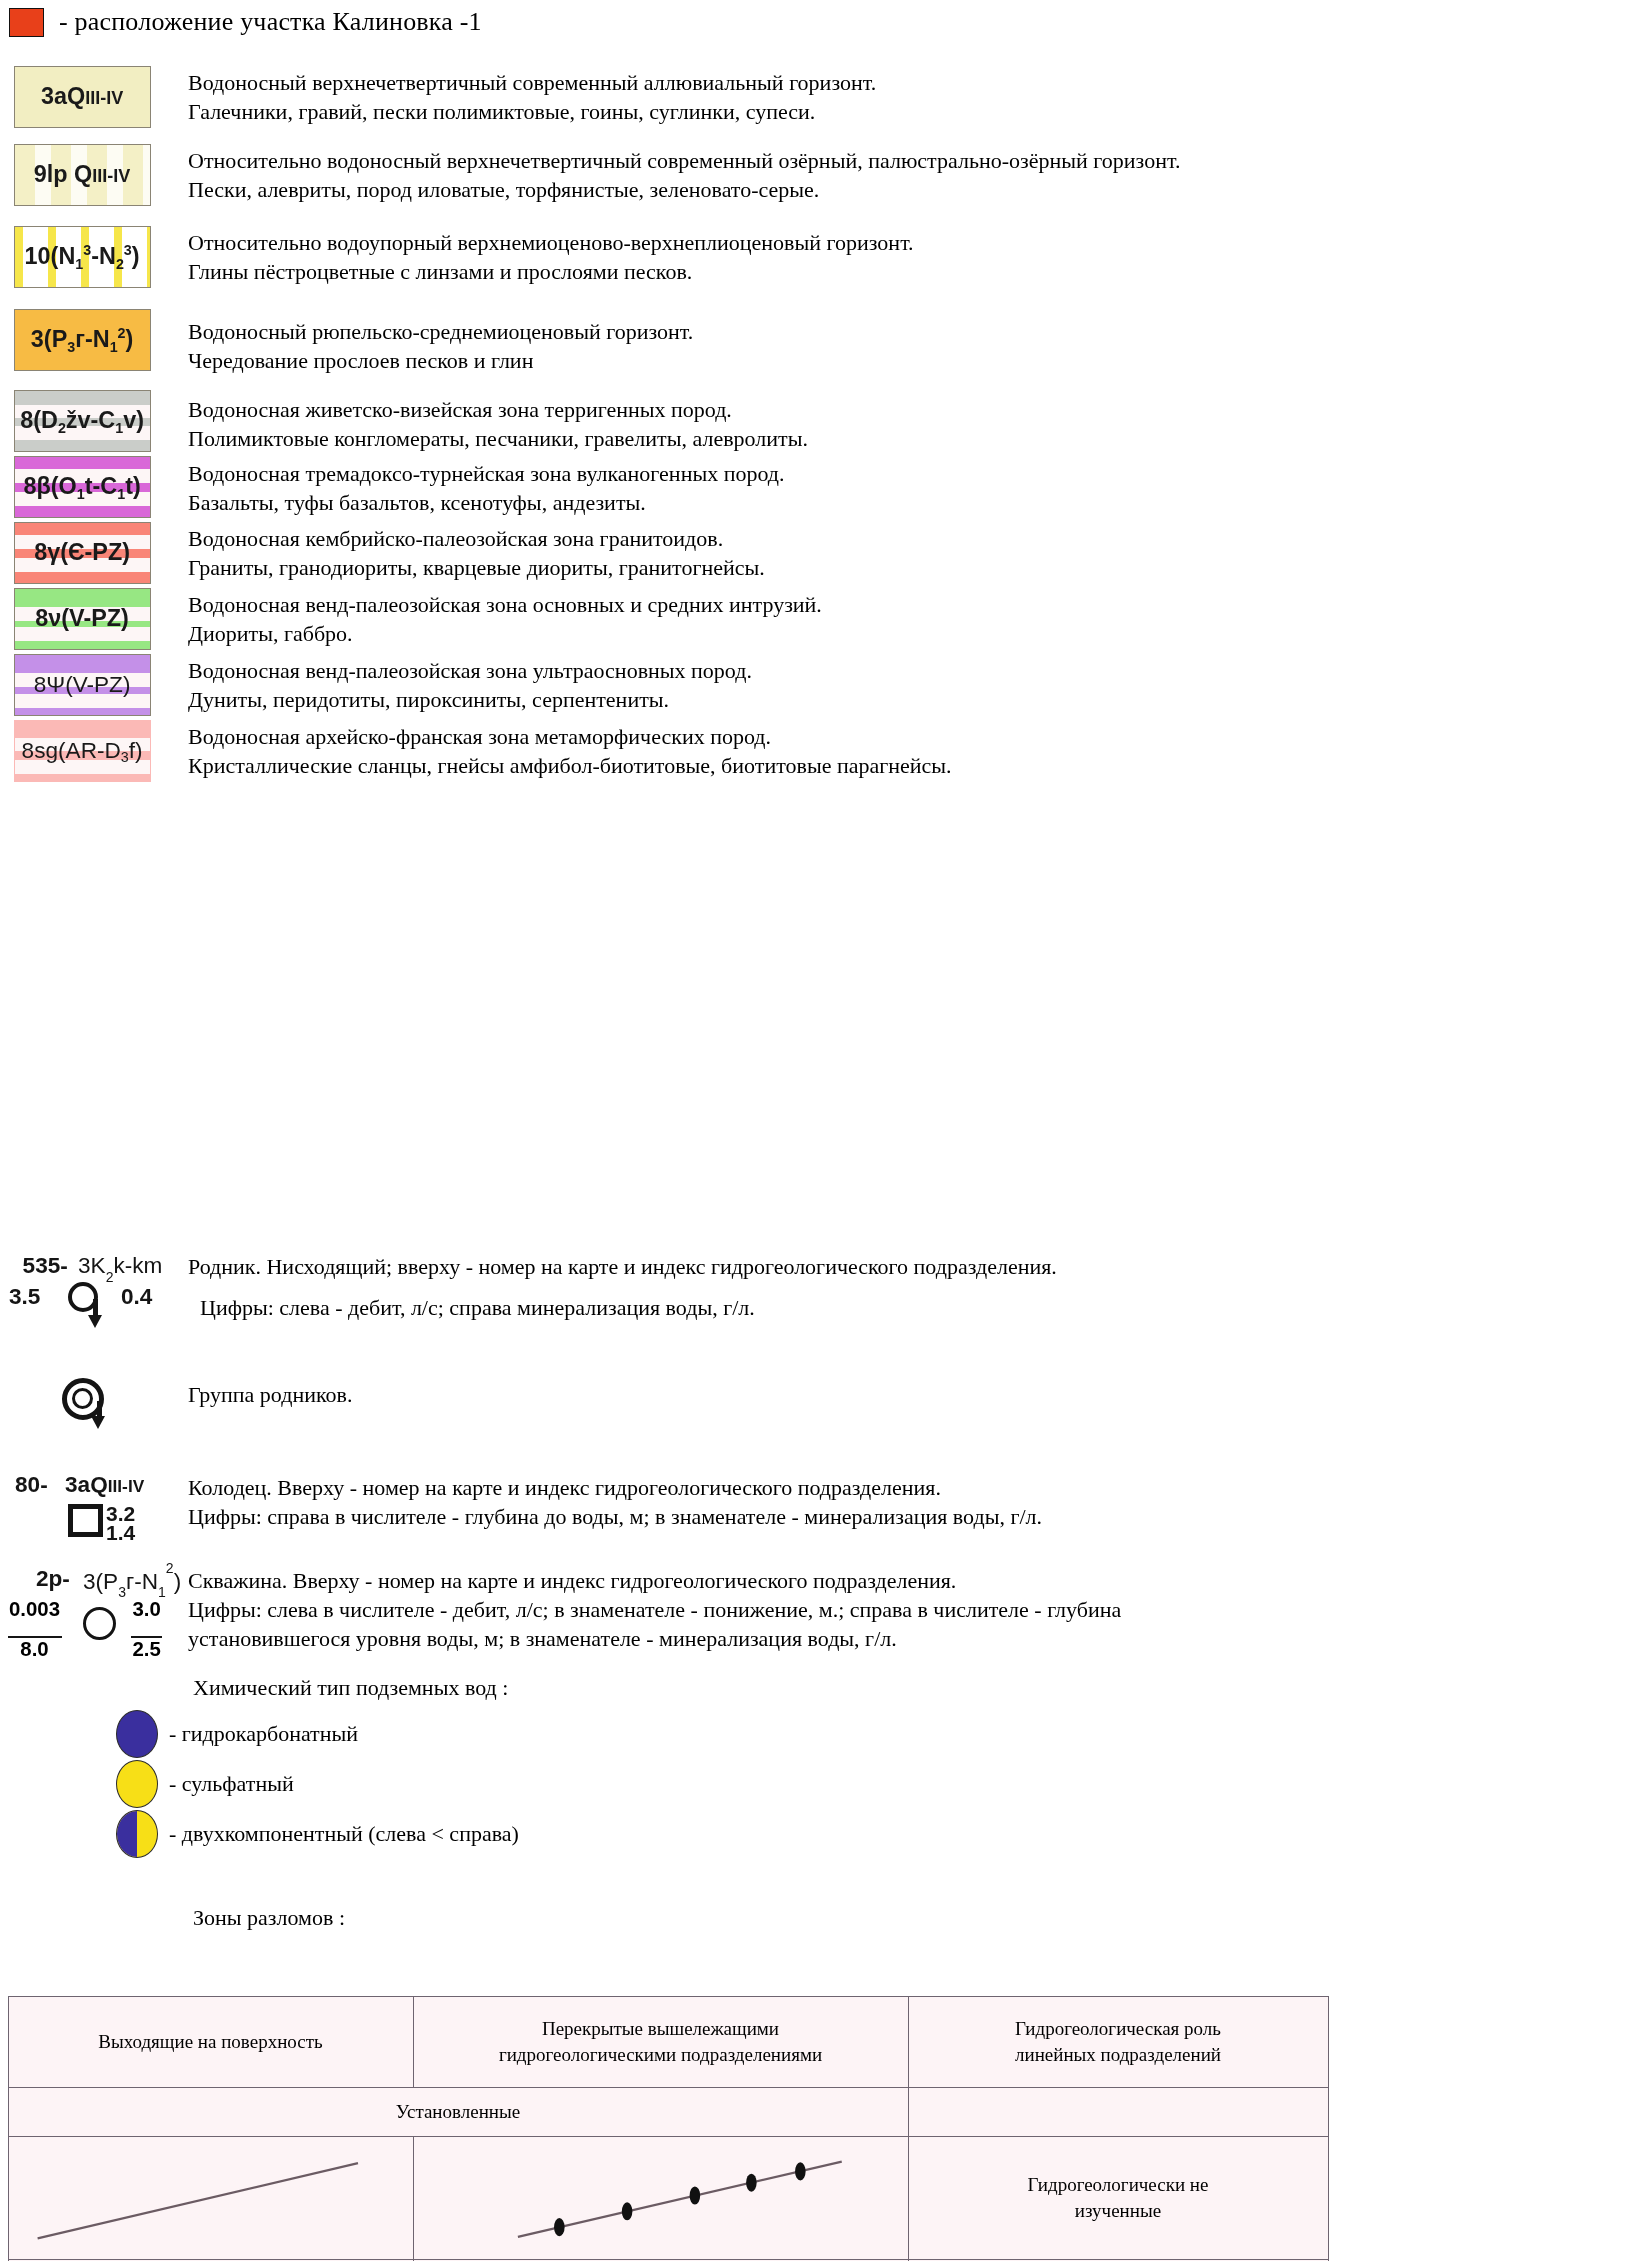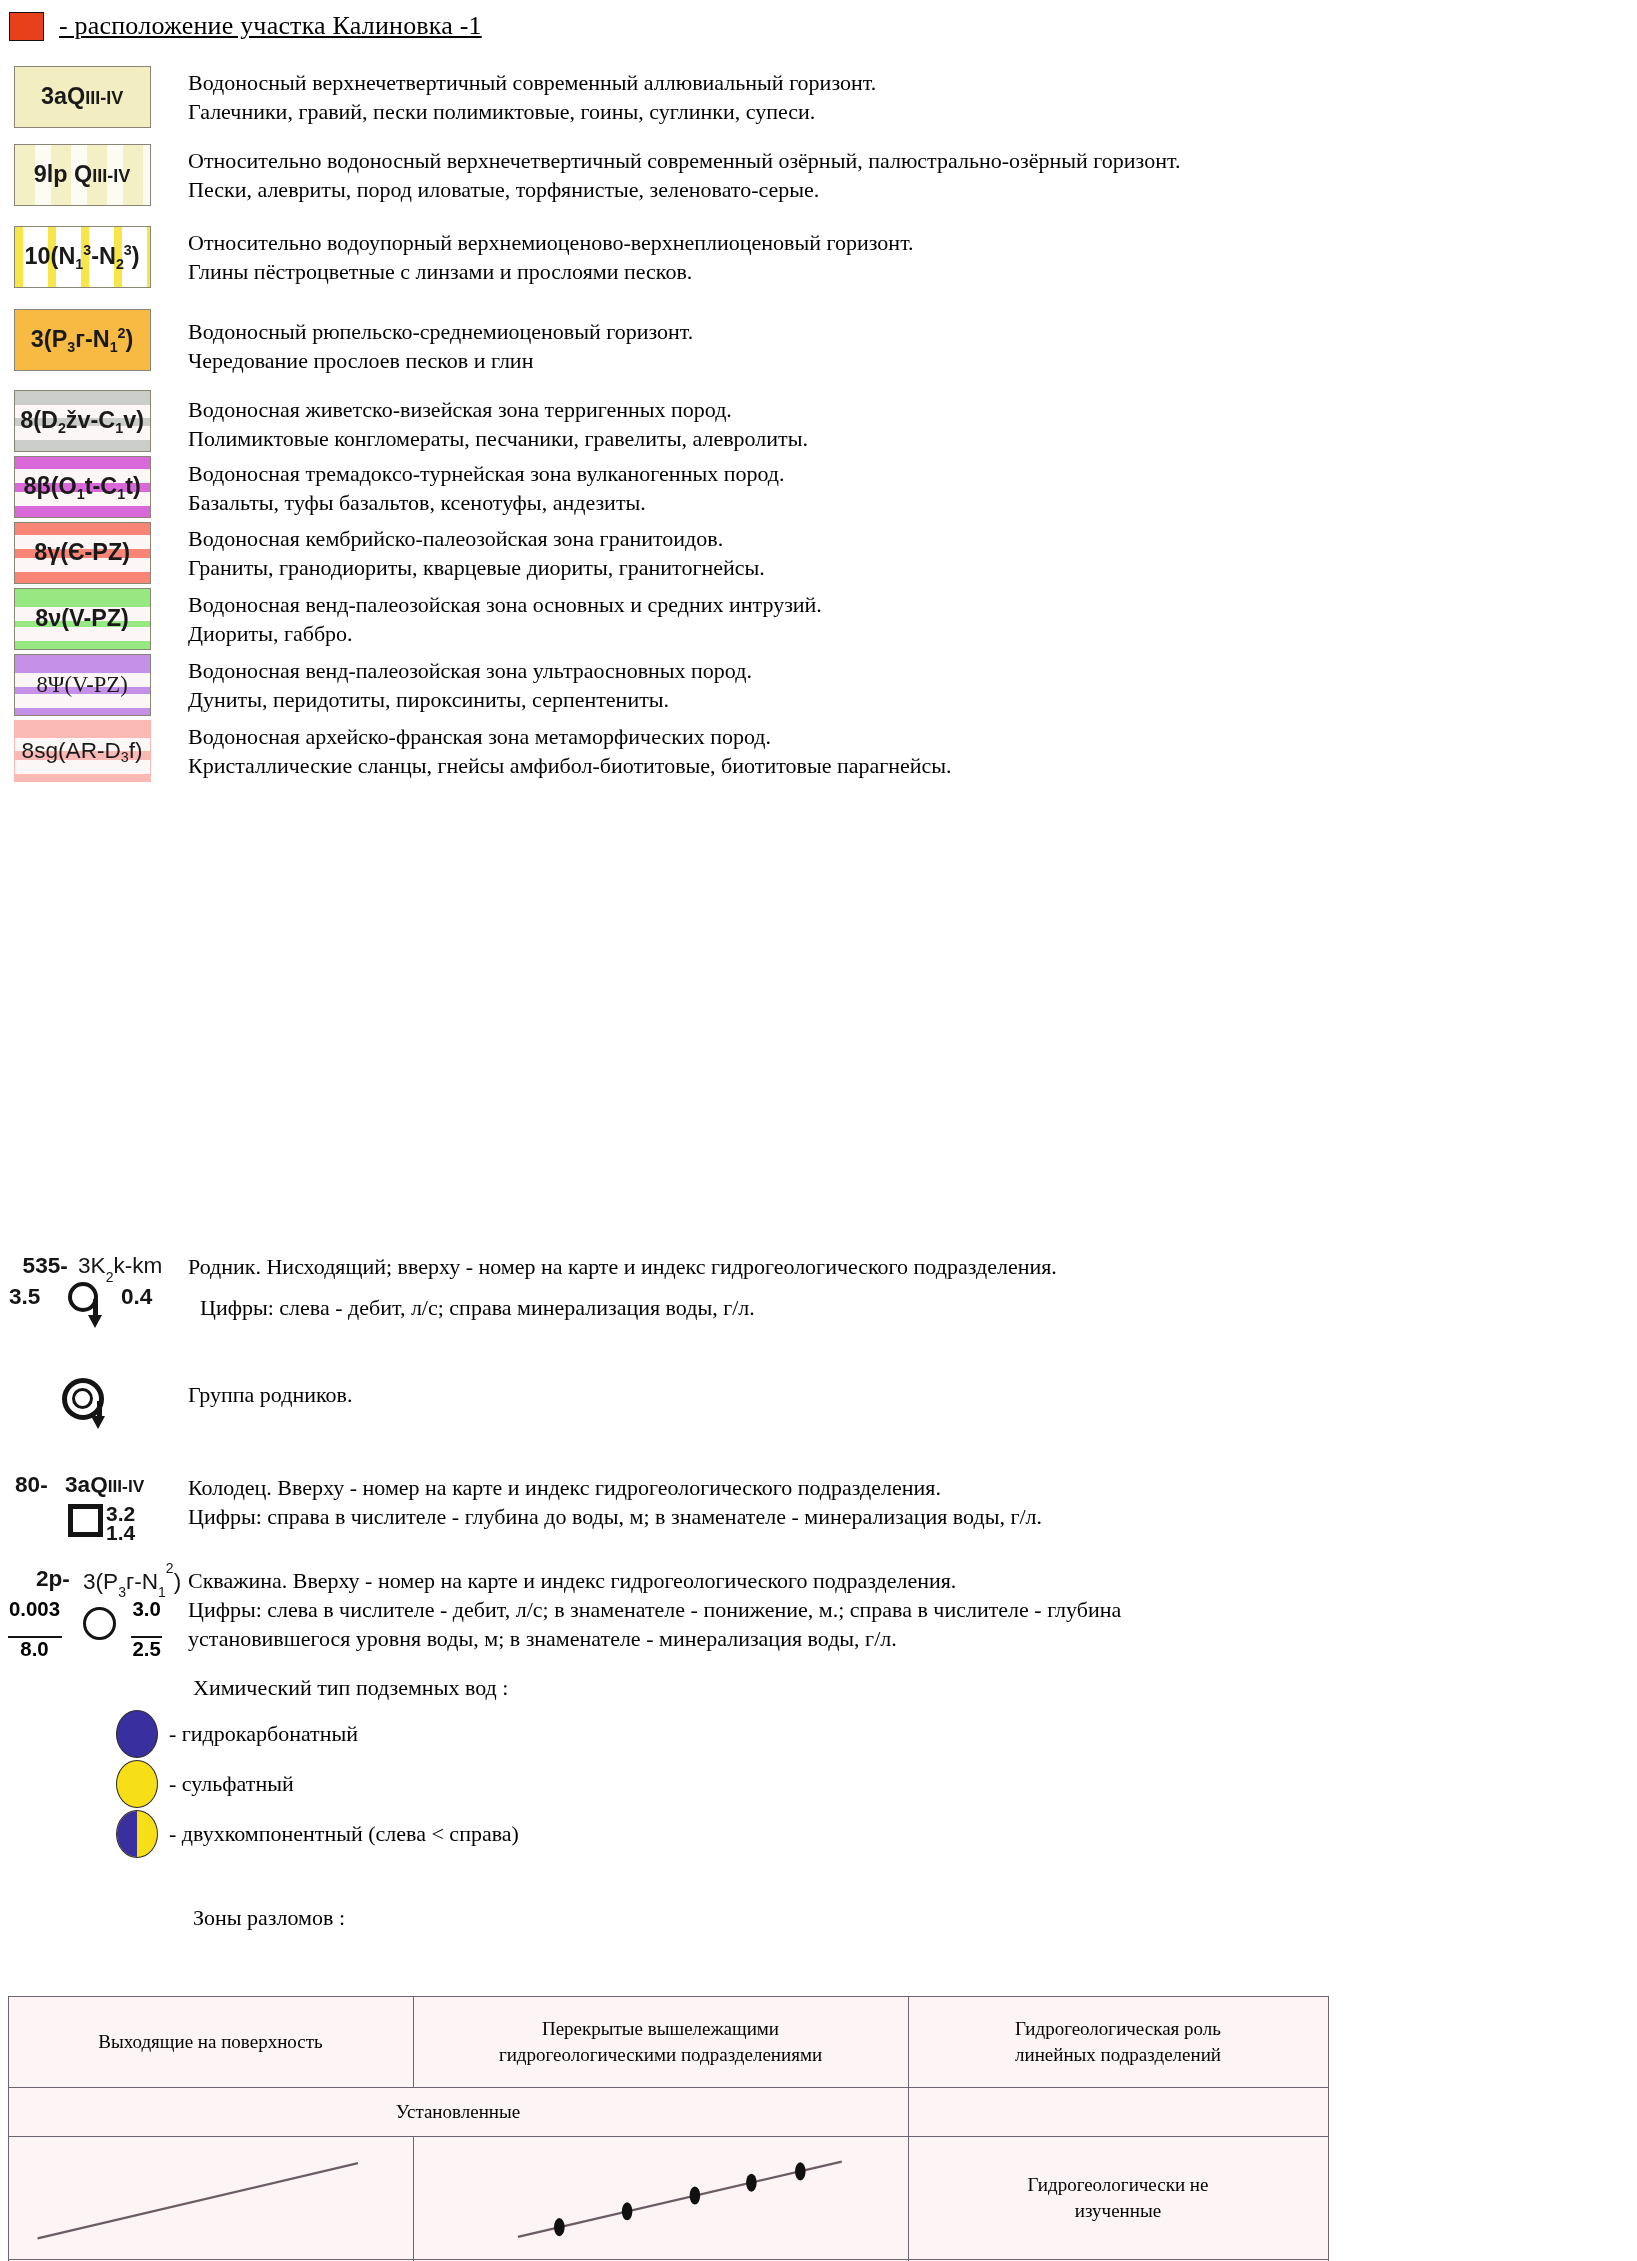--- a/index.html
+++ b/index.html
@@ -15,23 +15,22 @@
     position: relative;
     overflow: hidden;
   }
 
   
   .title-row {
     position: absolute;
     left: 9px;
     top: 3px;
     display: flex;
-    align-items: flex-end;
+    align-items: center;
     height: 38px;
-    text-decoration: underline;
   }
   .title-swatch {
     width: 33px;
     height: 27px;
     background: #e8401a;
     border: 1.5px solid #111111;
     flex: none;
   }
   .title-text {
     font-size: 26px;
@@ -356,21 +355,21 @@
       <p>Водоносная венд-палеозойская зона основных и средних интрузий.</p>
       <p>Диориты, габбро.</p>
     </div>
   </div>
 
   <div class="row" style="height:66px">
     <div class="sw-cell">
       <div class="swatch f-violet">
         <div class="band-white" style="top:18px"></div>
         <div class="band-white" style="top:39px"></div>
-        <span class="sw-label" style="font-family:Liberation Serif, serif;font-weight:normal;font-size:22.6px">8Ψ(V-PZ)</span>
+        <span class="sw-label" style="font-family:Liberation Sans, sans-serif;font-weight:normal;font-size:22.6px">8Ψ(V-PZ)</span>
       </div>
     </div>
     <div class="txt-cell" style="padding-top:1.5px">
       <p>Водоносная венд-палеозойская зона ультраосновных пород.</p>
       <p>Дуниты, перидотиты, пироксиниты, серпентениты.</p>
     </div>
   </div>
 
   <div class="row" style="height:69px">
     <div class="sw-cell">

